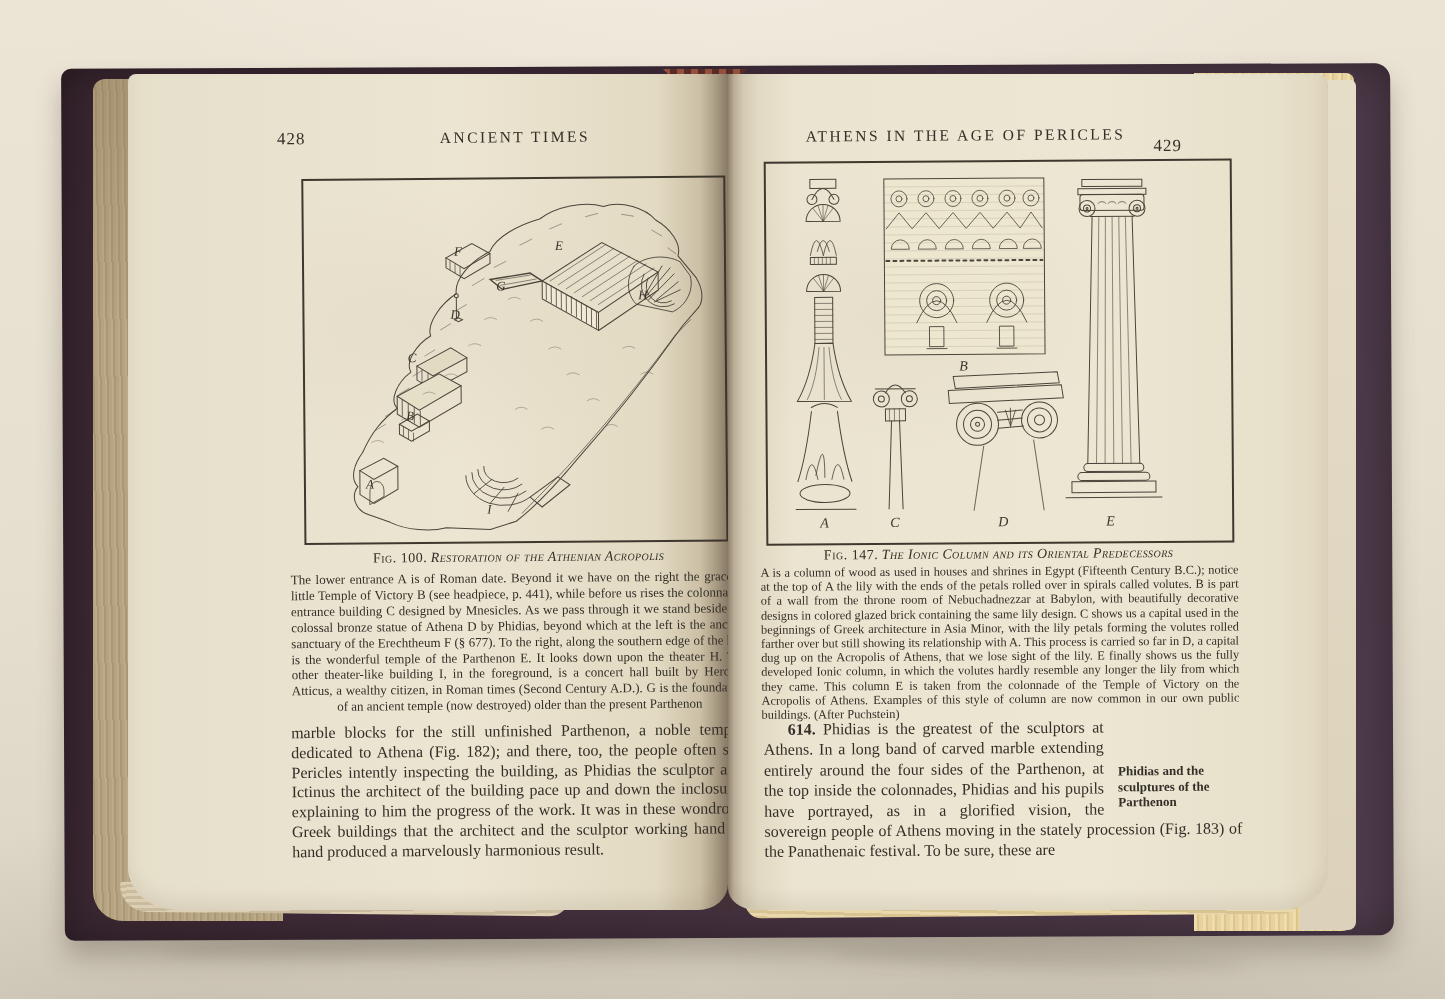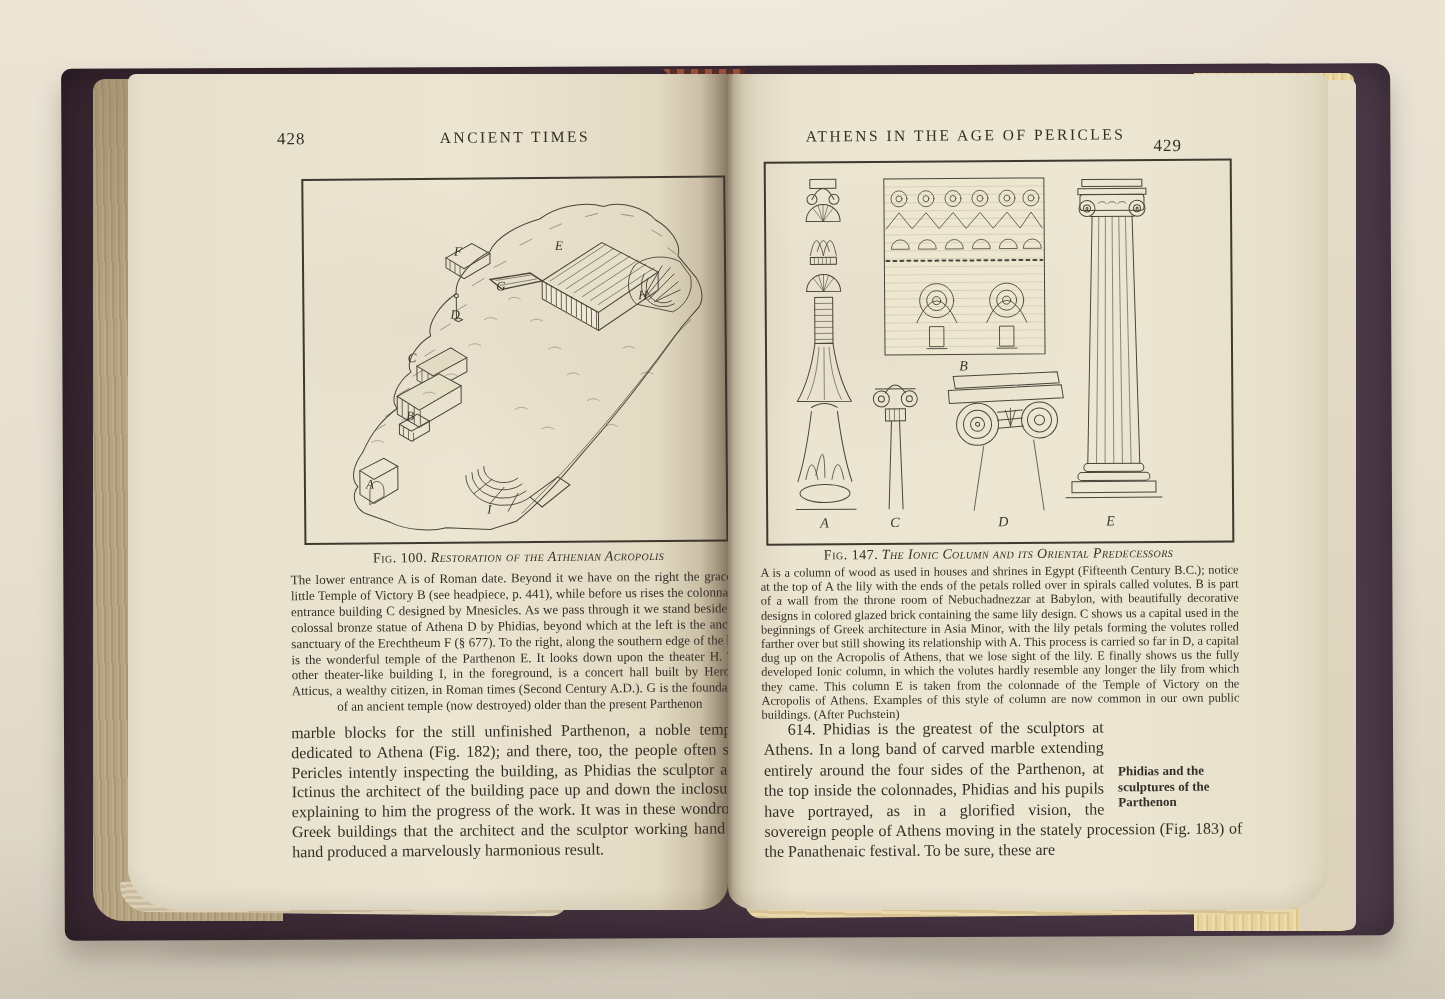--- a/index.html
+++ b/index.html
@@ -67,21 +67,21 @@
   .figure-box svg{display:block;}
   .caption{position:absolute;text-align:center;font-size:14px;white-space:nowrap;}
   .fig-label{font-variant:small-caps;letter-spacing:.5px;}
   .fig-title{font-style:italic;font-variant:small-caps;letter-spacing:.4px;}
   .fig-desc{position:absolute;text-align:justify;margin:0;}
   .page-left .fig-desc{left:162px;top:497px;width:456px;font-size:13px;line-height:15.9px;text-align-last:center;}
   .page-right .fig-desc{left:32px;top:490px;width:478px;font-size:12.4px;line-height:14.2px;}
   .body-text{position:absolute;text-align:justify;margin:0;font-size:16px;}
   .page-left .body-text{left:161px;top:648px;width:452px;line-height:19.8px;}
   .page-right .body-text{left:34px;top:644px;width:478px;line-height:20.4px;text-indent:24px;}
-  .para-num{font-weight:normal;}
+  .para-num{font-weight:bold;}
   .margin-note{float:right;width:124px;margin:46px 0 6px 14px;
     font-size:13px;font-weight:bold;line-height:15.5px;text-align:left;text-indent:0;font-family:Liberation Serif, serif;}
   text{font-family:"Liberation Serif","DejaVu Serif",serif;}
 </style>
 </head>
 <body>
 
 <div class="scene">
   <div class="wrinkle w1"></div>
   <div class="wrinkle w2"></div>

